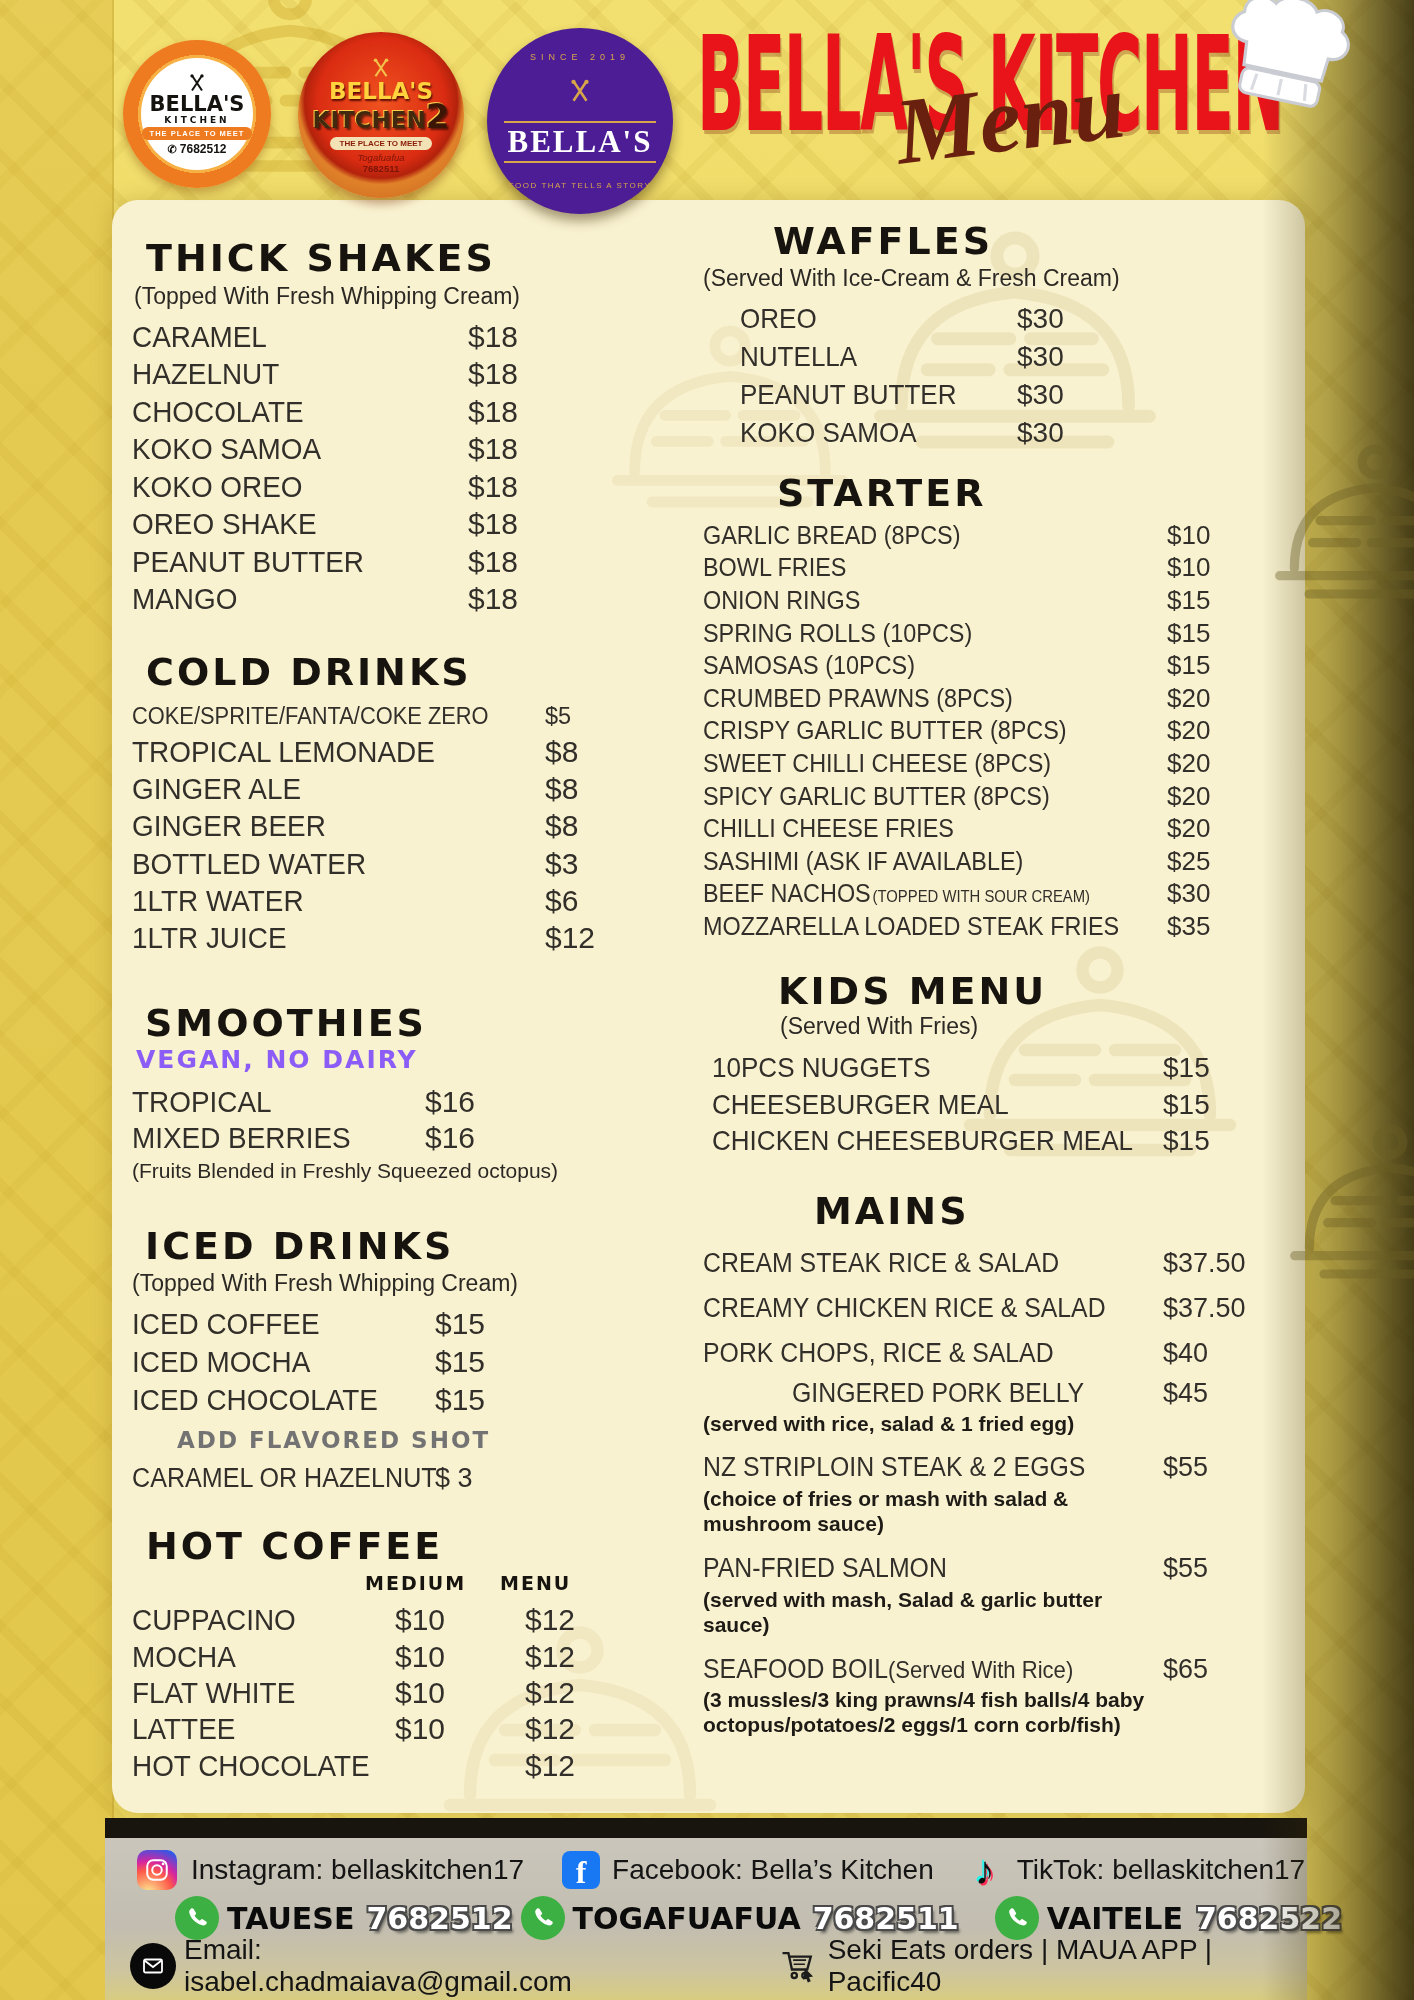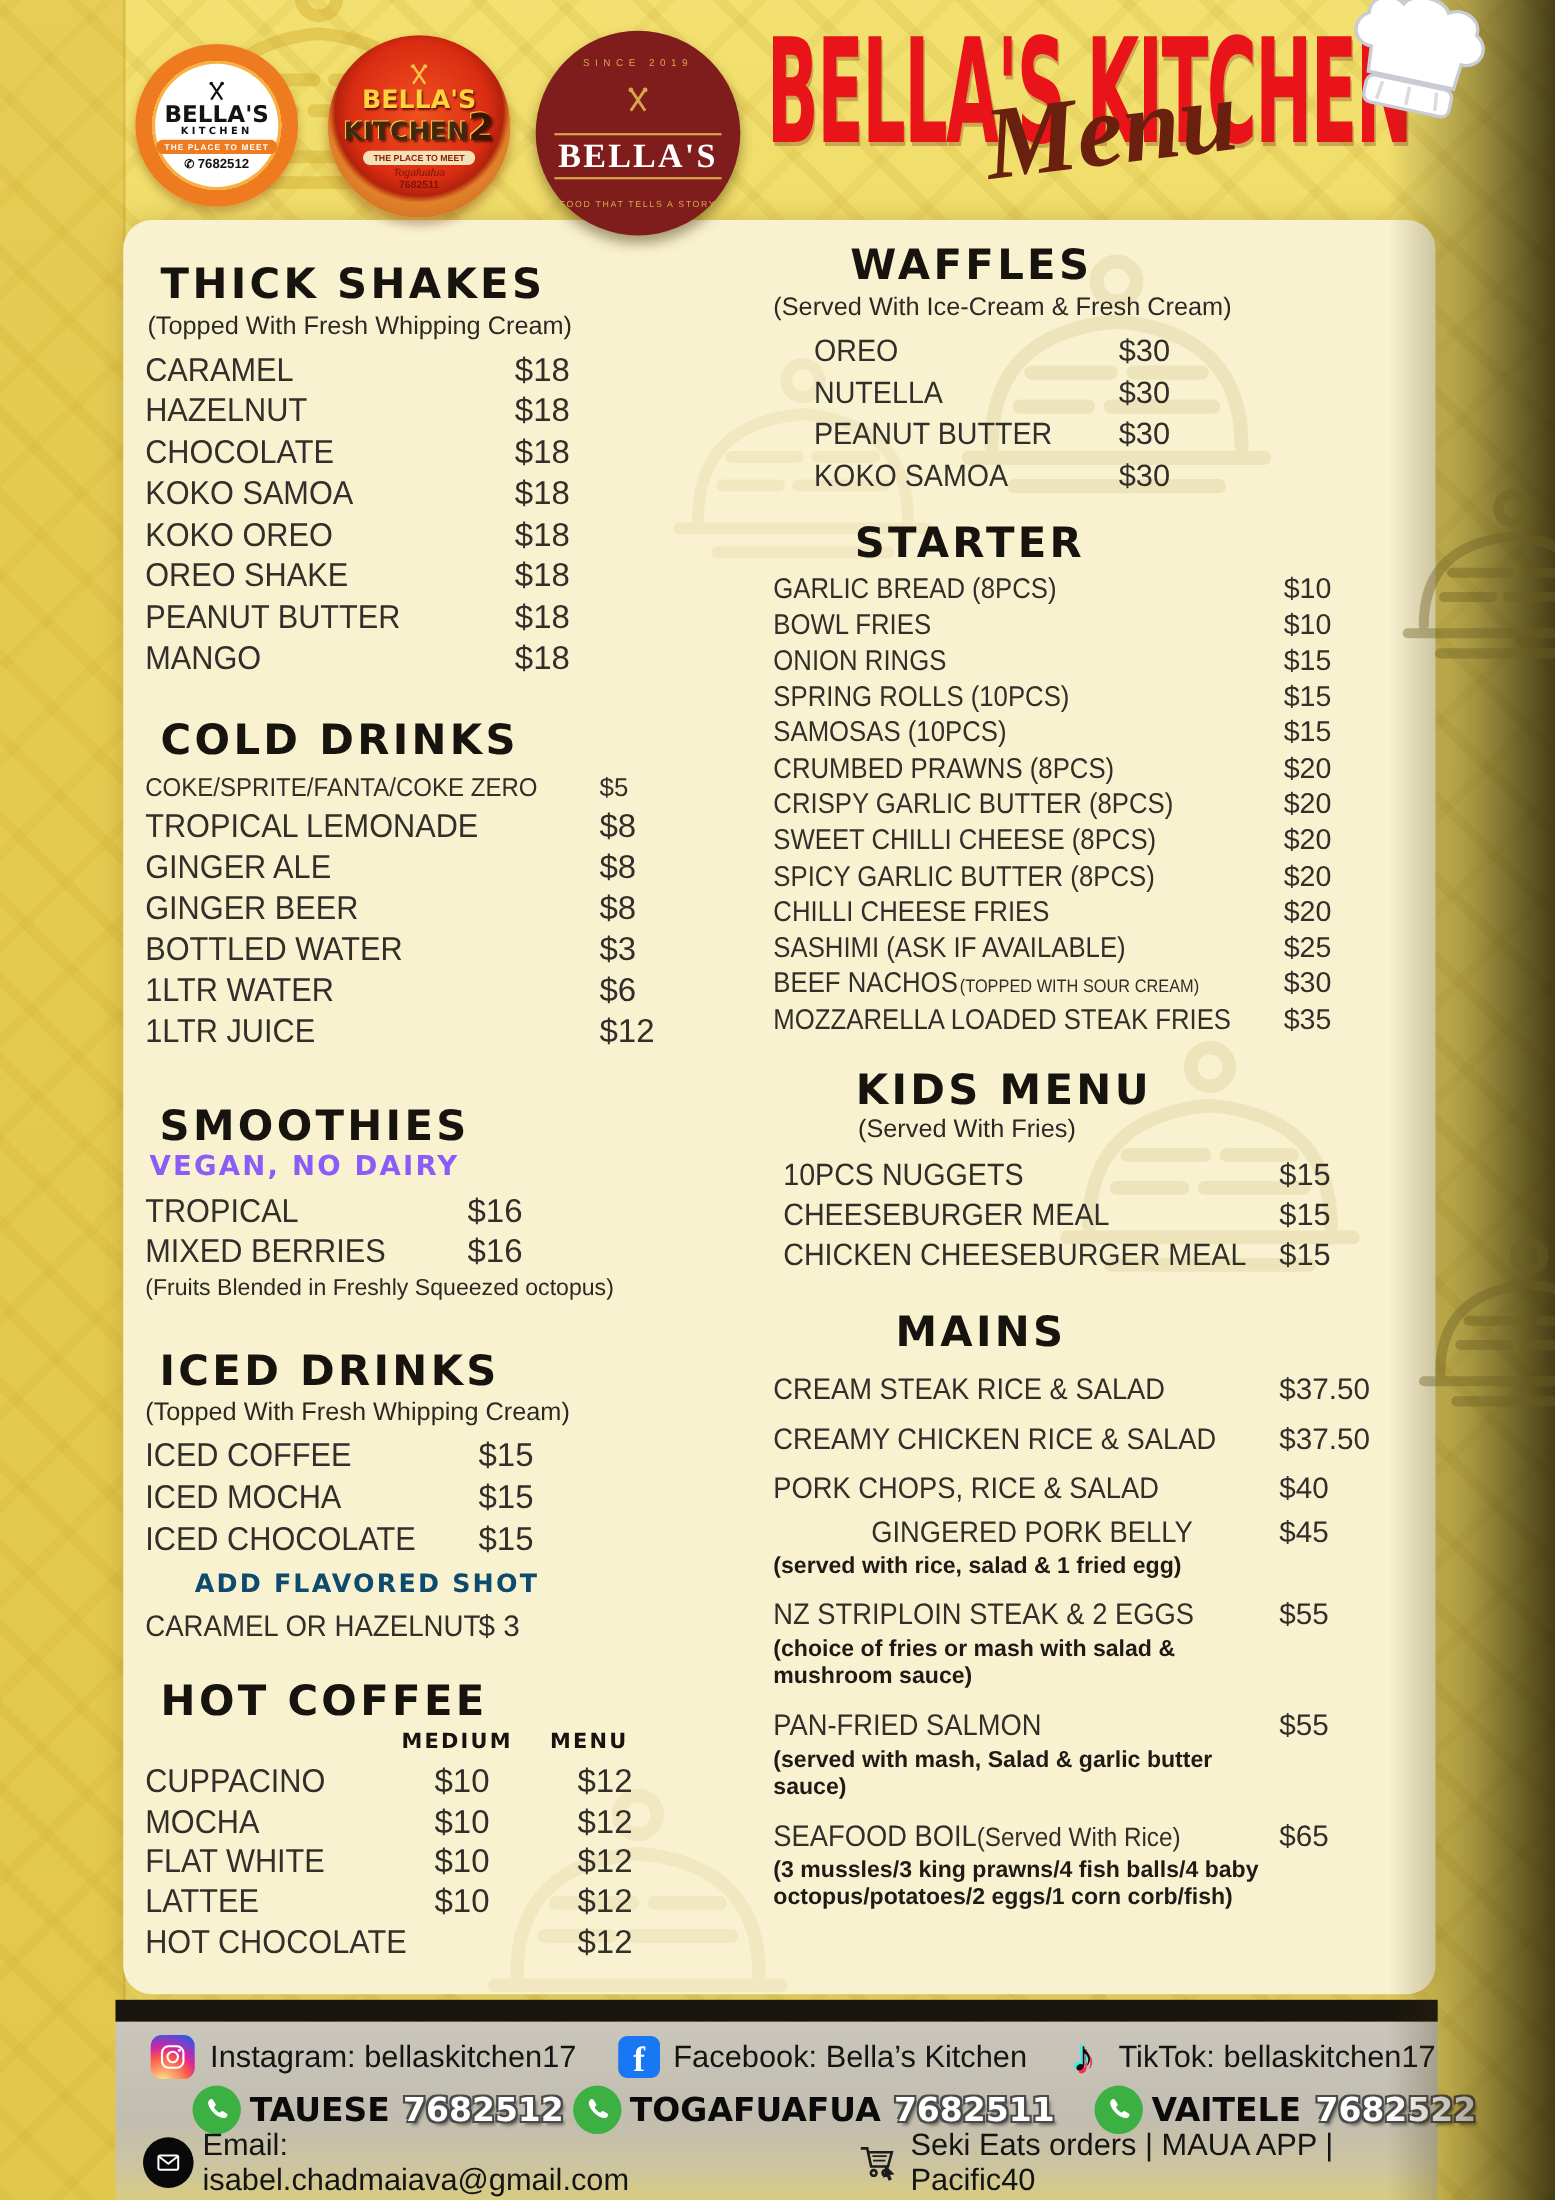--- a/index.html
+++ b/index.html
@@ -46,21 +46,21 @@
     background:radial-gradient(circle at 50% 42%,#f0521f 0%,#da2c12 50%,#b3220c 60%,#e0812a 65%,#c2601a 100%);
     display:flex;flex-direction:column;align-items:center;justify-content:center;
     box-shadow:0 6px 10px rgba(120,40,0,.4);text-align:center;}
   .l2b{font-family:"DejaVu Sans",sans-serif;font-weight:bold;font-size:23px;color:#ffd23e;line-height:24px;text-shadow:1px 2px 2px #5a0d05;}
   .l2k{font-family:"DejaVu Sans",sans-serif;font-weight:bold;font-size:23px;color:#42280e;line-height:26px;
     text-shadow:-1px -1px 0 #f9cf49,2px 2px 2px rgba(0,0,0,.55);}
   .l2n2{font-size:34px;color:#3d1505;}
   .l2r{background:#f3e2b5;color:#8a1a0a;font-size:8px;font-weight:bold;padding:2px 10px;border-radius:8px;margin-top:4px;white-space:nowrap;}
   .l2t{font-size:9.5px;color:#7d1408;margin-top:2px;font-style:italic;line-height:11px;}
   .l2ph{font-size:9.5px;color:#7d1408;font-weight:bold;}
-  .logo3{position:absolute;left:487px;top:28px;width:186px;height:186px;border-radius:50%;background:#7f1d1d;
+  .logo3{position:absolute;left:487px;top:28px;width:186px;height:186px;border-radius:50%;background:#4c1d95;
     display:flex;flex-direction:column;align-items:center;justify-content:center;z-index:9;
     box-shadow:0 7px 12px rgba(60,40,0,.45);gap:12px;}
   .l3s{font-size:9px;color:#d8a64a;letter-spacing:5px;}
   .l3band{width:152px;border-top:2px solid #d8a64a;border-bottom:2px solid #d8a64a;margin-top:5px;padding:1px 0;text-align:center;}
   .l3n{font-family:"Liberation Serif",serif;font-weight:bold;font-size:31px;color:#ffffff;letter-spacing:2px;}
   .l3t{font-size:8px;color:#d8a64a;letter-spacing:1.5px;margin-top:6px;white-space:nowrap;}
   .uten{display:block;margin:0 auto;}
   .titlewrap{position:absolute;left:697px;top:24px;z-index:8;width:700px;height:160px;}
   .tmain{font-family:"DejaVu Sans",sans-serif;font-weight:bold;font-size:132px;line-height:0.92;color:#e8141a;
     letter-spacing:-3px;transform:scaleX(0.47);transform-origin:left top;white-space:nowrap;
@@ -82,21 +82,21 @@
   #cold{top:652px;} #cold .h{margin-left:14px;}
   #cold .r{height:37.3px;} #cold .p{left:413px;}
   #cold .r.condensed{font-size:23.5px;height:33px;text-align:center;}
   #smooth{top:1003px;} #smooth .h{margin-left:13px;}
   .vegan{font-family:"DejaVu Sans",sans-serif;font-weight:bold;font-size:25px;letter-spacing:2px;color:#8b5cf6;margin:2px 0 0 4px;}
   #smooth .rows{margin-top:10px;}
   #smooth .r{height:36px;} #smooth .p{left:293px;}
   .note{font-size:21px;color:#2c2925;margin-top:3px;white-space:nowrap;}
   #iced{top:1226px;} #iced .h{margin-left:13px;} #iced .sub{margin-top:4px;}
   #iced .rows{margin-top:8px;} #iced .r{height:38px;} #iced .p{left:303px;}
-  .addon-h{font-family:"DejaVu Sans",sans-serif;font-weight:bold;font-size:23px;letter-spacing:2px;color:#0c4a6e;margin:8px 0 0 45px;}
+  .addon-h{font-family:"DejaVu Sans",sans-serif;font-weight:bold;font-size:23px;letter-spacing:2px;color:#737373;margin:8px 0 0 45px;}
   .addon{margin-top:6px;font-size:27px;height:32px;}
   .addon .p{left:323px;}
   #hot{top:1526px;} #hot .h{margin-left:14px;}
   .cols{position:relative;height:26px;margin-top:6px;font-family:"DejaVu Sans",sans-serif;font-weight:bold;font-size:19px;letter-spacing:2px;color:#17130e;}
   .cols .c1{position:absolute;left:233px;} .cols .c2{position:absolute;left:368px;}
   #hot .rows{margin-top:4px;} #hot .r{height:36.4px;}
   #hot .med{position:absolute;left:263px;white-space:nowrap;} #hot .lg{position:absolute;left:393px;white-space:nowrap;}
   #waff{top:221px;} #waff .h{margin-left:73px;} #waff .sub{margin-left:3px;margin-top:4px;}
   #waff .r{height:38px;margin-left:40px;font-size:28px;} #waff .p{left:277px;}
   #start{top:473px;} #start .h{margin-left:77px;} #start .rows{margin-top:6px;}

